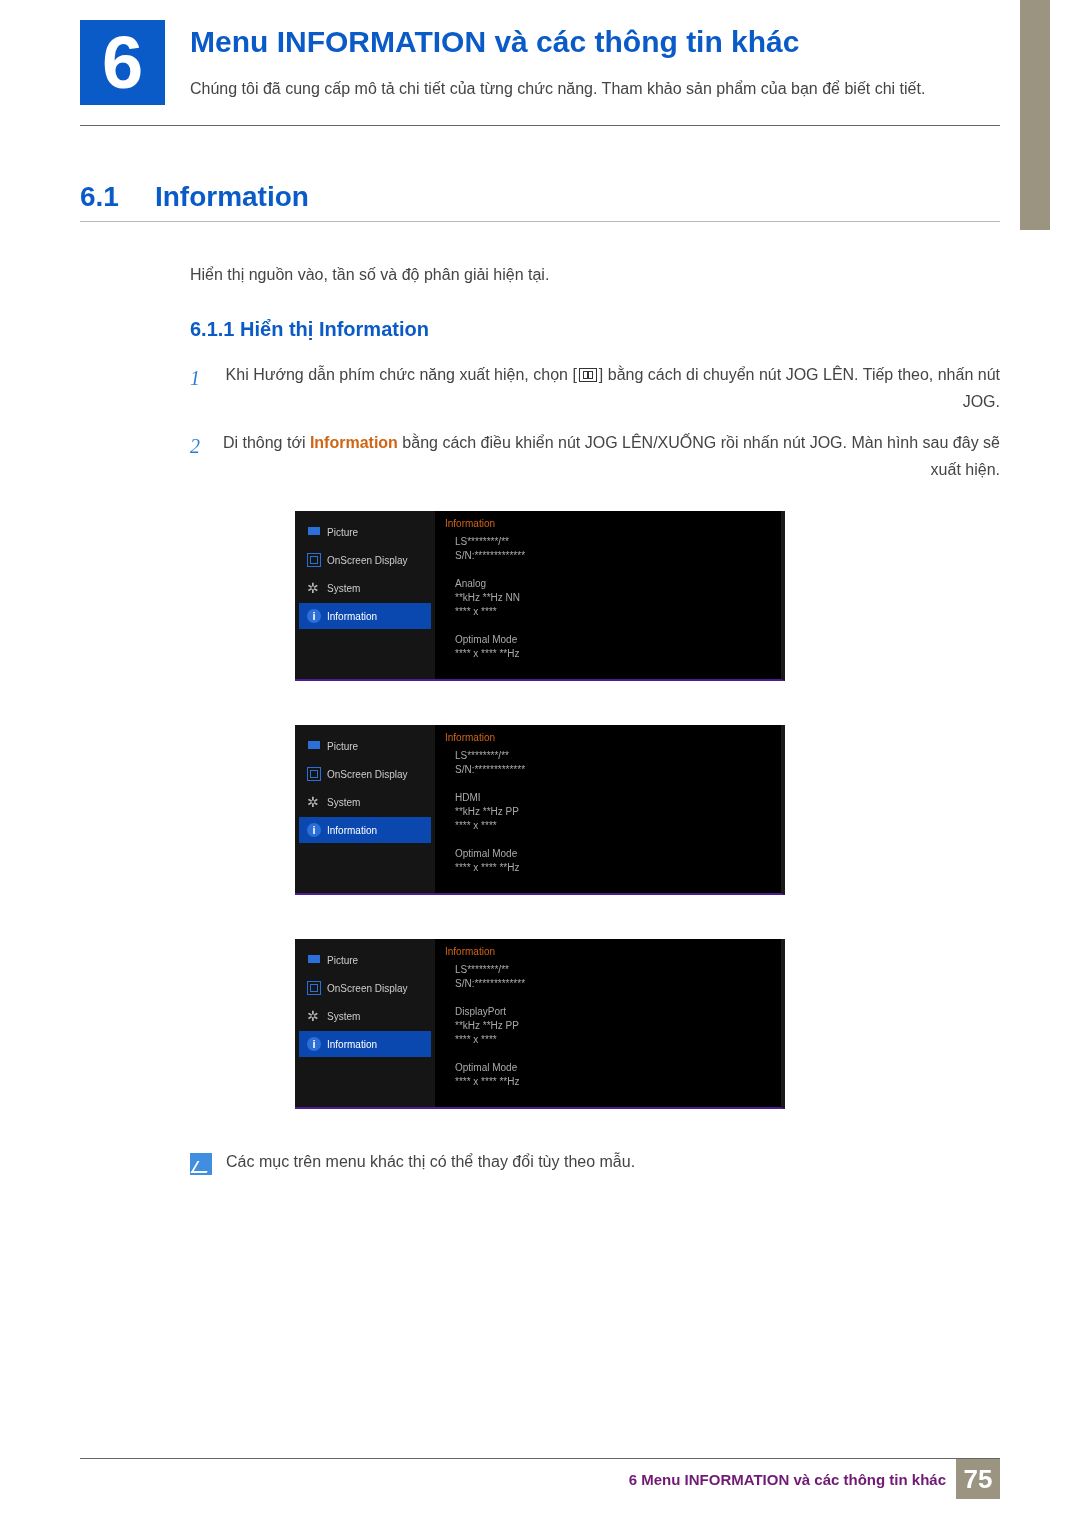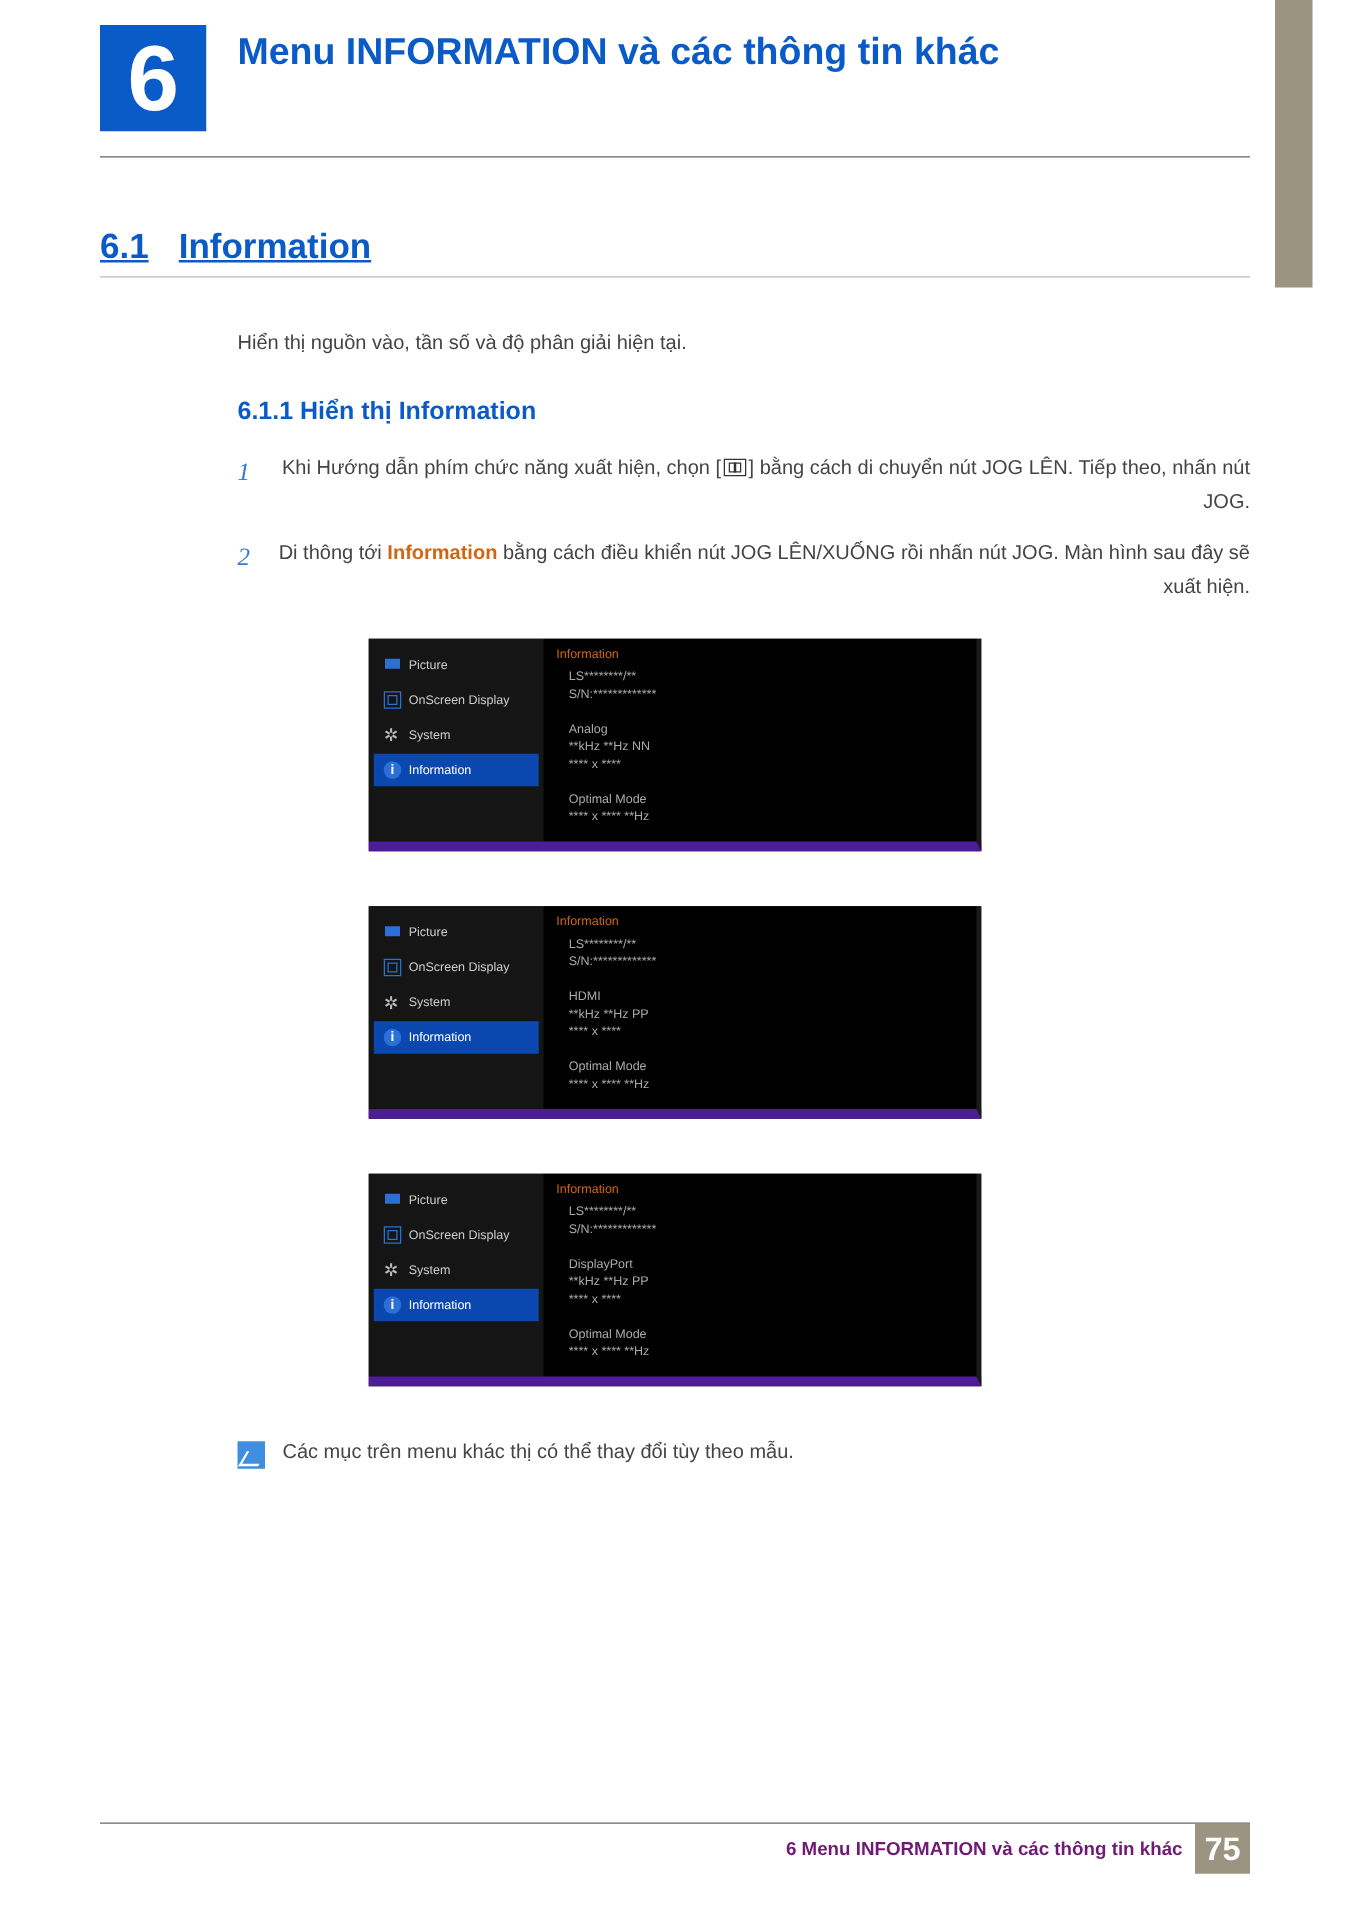--- a/index.html
+++ b/index.html
@@ -48,27 +48,26 @@
   }
   .chapter-sub {
     margin-top: 18px;
     font-size: 16px;
     line-height: 1.5;
     color: #444;
   }
   .section-h {
     display: flex;
     align-items: baseline;
-    gap: 24px;
+    gap: 36px;
     color: #0a5bc7;
     font-weight: bold;
     font-size: 28px;
     margin: 55px 80px 0 80px;
     border-top: none;
-    text-decoration: underline;
   }
   .divider-top {
     border: none;
     border-top: 1.5px solid #666;
     margin: 10px 80px 0 80px;
   }
   .divider-mid {
     border: none;
     border-top: 1px solid #bbb;
     margin: 8px 80px 0 80px;
@@ -131,21 +130,21 @@
   .osd-stack {
     margin: 28px auto 0 auto;
     width: 490px;
   }
   .osd {
     background:#000;
     display:flex;
     height:170px;
     margin-bottom:44px;
     border-right:4px solid #1a1a1a;
-    border-bottom:8px solid #4c1d95;
+    border-bottom:2px solid #4c1d95;
   }
   .osd-side {
     width:140px;
     background:#151515;
     padding:6px 0;
   }
   .osd-item {
     display:flex;
     align-items:center;
     gap:6px;
@@ -276,20 +275,21 @@
 </style>
 </head>
 <body>
 
 <div class="side-stripe"></div>
 
 <div class="chapter-header">
   <div class="chapter-box">6</div>
   <div class="chapter-title-wrap">
     <div class="chapter-title">Menu INFORMATION và các thông tin khác</div>
+    <div class="chapter-sub">Chúng tôi đã cung cấp mô tả chi tiết của từng chức năng. Tham khảo sản phẩm của bạn để biết chi tiết.</div>
   </div>
 </div>
 
 <hr class="divider-top">
 
 <div class="section-h">
   <span>6.1</span>
   <span>Information</span>
 </div>
 <hr class="divider-mid">

